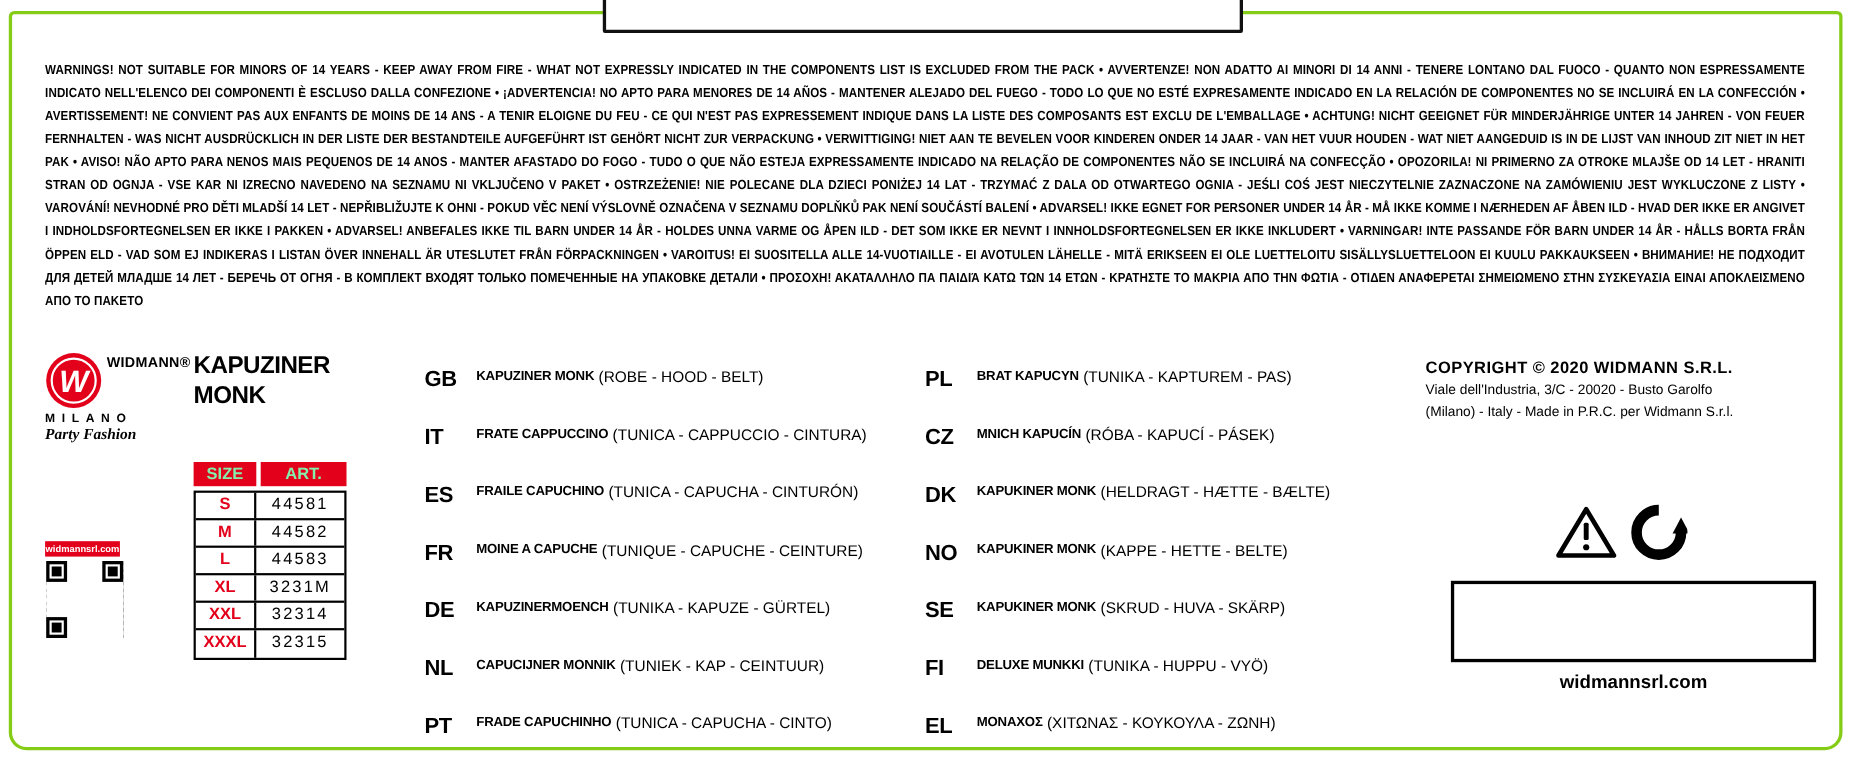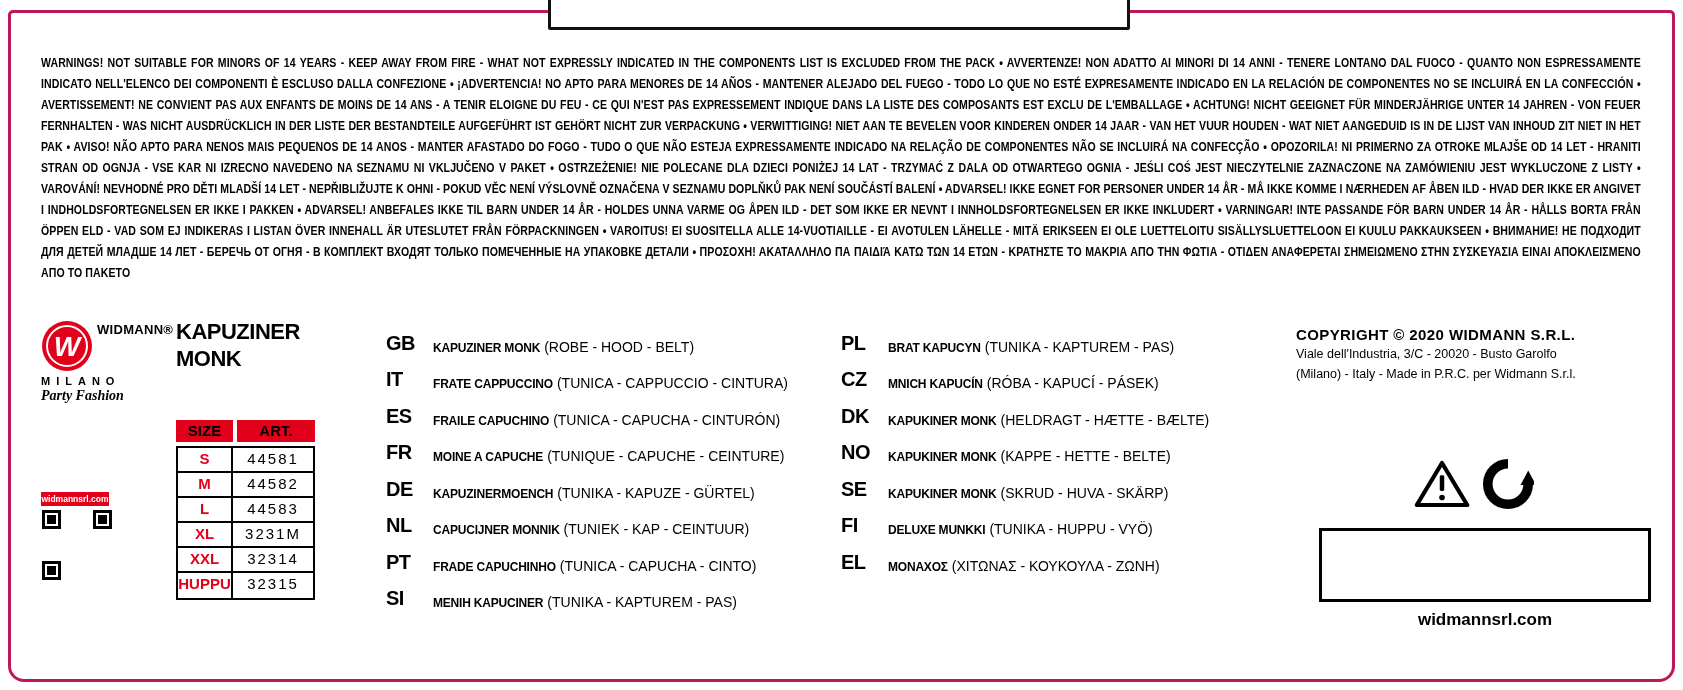--- a/index.html
+++ b/index.html
@@ -3,21 +3,21 @@
 <meta charset="utf-8">
 <style>
   * { margin:0; padding:0; box-sizing:border-box; }
   html,body { background:#ffffff; }
   .page {
     position:relative; width:1683px; height:690px; background:#fff;
     font-family:"Liberation Sans", sans-serif; color:#000; overflow:hidden;
   }
   .label {
     position:absolute; left:8px; top:10px; right:8px; bottom:8px;
-    border:3px solid #be185d; border-radius:5px 5px 16px 16px; background:#fff;
+    border:3px solid #84cc16; border-radius:5px 5px 16px 16px; background:#fff;
   }
   .hang-tab {
     position:absolute; left:548px; top:-8px; width:582px; height:38px;
     background:#fff; border:3px solid #111; z-index:6; border-radius:2px;
   }
 
   
   .warnings-wrap { position:absolute; left:30px; top:40px; width:1600px; overflow:hidden; }
   .warnings {
     width:1820px; transform:scaleX(0.879); transform-origin:0 0;
@@ -48,32 +48,32 @@
   }
   .qr .f { position:absolute; width:19px; height:19px; background:#fff; border:3px solid #000; }
   .qr .f::after { content:""; position:absolute; inset:2px; background:#000; }
   .qr .f.tl { left:0; top:0; } .qr .f.tr { right:0; top:0; } .qr .f.bl { left:0; bottom:0; }
 
   
   .title-col { position:absolute; left:135px; top:0; width:175px; }
   .product-title { font-weight:bold; font-size:22px; line-height:27px; letter-spacing:-0.5px; }
   .size-table { position:absolute; left:0; top:102px; }
   .st-headers { display:flex; gap:4px; margin-bottom:4px; }
-  .st-h { background:var(--red); color:#000000; font-weight:bold; font-size:15px; text-align:center; padding:2px 0 3px; width:57px; }
+  .st-h { background:var(--red); color:#86efac; font-weight:bold; font-size:15px; text-align:center; padding:2px 0 3px; width:57px; }
   .st-h-art { width:78px;text-align:center; }
   .st-body { border:2px solid #000; width:139px; }
   .st-row { display:flex; border-bottom:2px solid #000; height:25px; }
   .st-row:last-child { border-bottom:none; }
   .st-size { width:55px; color:var(--red); font-weight:bold; font-size:15px; line-height:22px; text-align:center; border-right:2px solid #000; }
   .st-art { flex:1; font-size:15px; line-height:22px; text-align:center; letter-spacing:2px; }
 
   
   .langs { position:absolute; top:0; width:455px; }
   .langs-1 { left:345px; } .langs-2 { left:800px; }
-  .lang-row { display:flex; align-items:flex-end; height:36.5px; }
+  .lang-row { display:flex; align-items:flex-start; height:36.5px;margin-top:16px; }
   .lang-code { flex:0 0 47px; font-size:20px; font-weight:bold; letter-spacing:-0.5px; }
   .lang-name { font-size:12px; font-weight:bold; letter-spacing:-0.2px; white-space:nowrap; }
   .lang-detail { font-size:14px; font-weight:normal; white-space:nowrap; margin-left:4px; }
 
   
   .copyright { position:absolute; left:1255px; top:8px; width:350px; }
   .c1 { font-weight:bold; font-size:15px; letter-spacing:0.4px; }
   .c2 { font-size:12.5px; line-height:18px; margin-top:2px; }
   .icons { position:absolute; left:1373px; top:140px; display:flex; gap:12px; align-items:center; }
   .cert-box { position:absolute; left:1278px; top:210px; width:332px; height:74px; border:3px solid #000; background:#fff; }
@@ -137,21 +137,21 @@
             </div>
             <div class="st-row">
               <div class="st-size">XL</div>
               <div class="st-art">3231M</div>
             </div>
             <div class="st-row">
               <div class="st-size">XXL</div>
               <div class="st-art">32314</div>
             </div>
             <div class="st-row">
-              <div class="st-size">HUPPU</div>
+              <div class="st-size">XXXL</div>
               <div class="st-art">32315</div>
             </div>
           </div>
         </div>
       </div>
 
       <div class="langs langs-1">
         <div class="lang-row">
           <span class="lang-code">GB</span>
           <span class="lang-name">KAPUZINER MONK</span>

